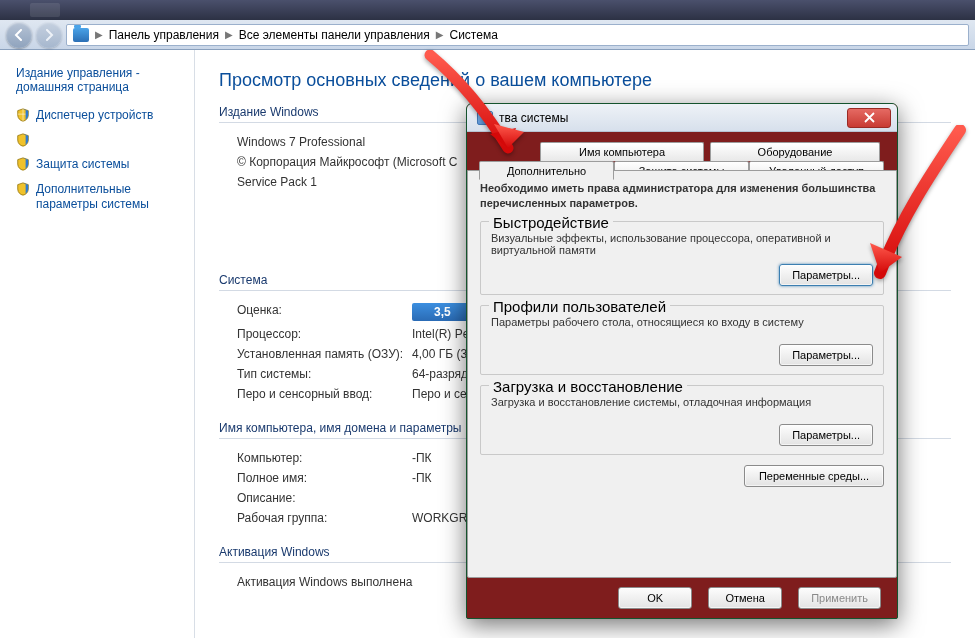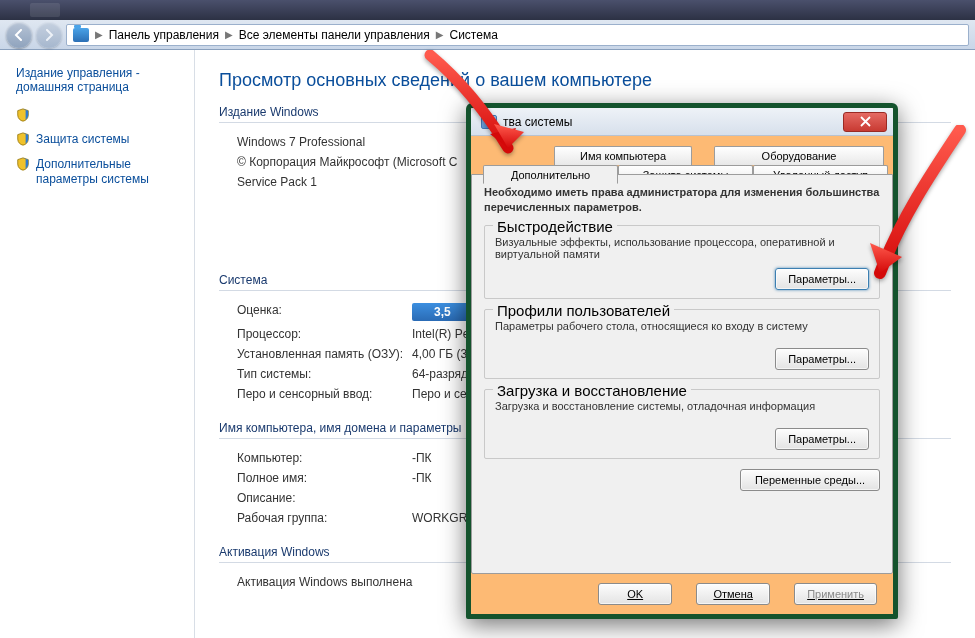--- a/index.html
+++ b/index.html
@@ -30,44 +30,44 @@
   .section-title { color:#1a3a6e; font-size:12px; margin-top:8px; margin-bottom:8px; position:relative;}
   .section-title::after{ content:""; position:absolute; left:0; right:0; bottom:-4px; height:1px; background:#d3dae4;}
   .indent { padding-left:18px; font-size:12px; color:#333; margin-bottom:6px;}
   .kv-row { display:flex; margin-bottom:6px; font-size:12px;}
   .kv-row .k { width:175px; color:#333;}
   .kv-row .v { color:#333; display:flex; align-items:center; gap:6px;}
   .wei-badge { background:linear-gradient(#3c8fe0,#2a6bb5); color:#fff; font-weight:bold; font-size:12px; padding:2px 22px; border-radius:2px;}
   .link-blue { color:#0a4e9b; cursor:pointer;}
 
   
-  .dialog { position:absolute; left:466px; top:103px; width:432px; height:516px; background:#fdba74; border:5px solid #14532d; border-radius:6px 6px 2px 2px; box-shadow:0 6px 24px rgba(0,0,0,.55); overflow:hidden;}
+  .dialog { position:absolute; left:466px; top:103px; width:432px; height:516px; background:#7f1d1d; border:1px solid #14532d; border-radius:6px 6px 2px 2px; box-shadow:0 6px 24px rgba(0,0,0,.55); overflow:hidden;}
   .titlebar { height:28px; background:linear-gradient(#eef2f7,#d7e0ec); display:flex; align-items:center; justify-content:space-between; padding:0 6px 0 10px; border-bottom:1px solid #b8c2d0; font-size:12px;}
   .titlebar-left { display:flex; align-items:center; gap:6px;}
   .pc-ico { width:16px; height:14px; background:linear-gradient(#9cc3ee,#5a94d6); border-radius:2px; border:1px solid #4278b5;}
   .close-btn { width:44px; height:20px; background:linear-gradient(#e56a63,#c83a32); border-radius:3px; display:flex; align-items:center; justify-content:center; color:#fff; font-size:12px; cursor:pointer; border:1px solid #9a2a24;}
 
   .dlg-body { padding:10px 12px 6px 12px; position:relative; height:calc(100% - 28px - 40px);}
   
   .tabstrip { position:relative; height:40px;}
   .tab { position:absolute; height:19px; border:1px solid #9c9c9c; background:linear-gradient(#fff,#e8e8e8); font-size:11px; display:flex; align-items:center; justify-content:center; cursor:pointer; border-bottom:none; border-top-left-radius:2px; border-top-right-radius:2px;}
   .tab.row1 { top:0;}
   .tab.row2 { top:19px;}
   .tab.active { background:#f0f0f0; z-index:3; border-bottom:1px solid #f0f0f0;}
   .body-inner { position:absolute; left:0; right:0; top:38px; bottom:0; padding:10px 12px 8px 12px; border:1px solid #9c9c9c; border-top:1px solid #9c9c9c; background:#f0f0f0; border-radius:0 0 2px 2px;}
 
   .dlg-text { font-size:11px; color:#333; line-height:1.35; margin-bottom:10px;font-weight:bold;}
   .group { border:1px solid #c9c9c9; border-radius:2px; padding:10px 10px 8px 10px; margin-bottom:10px; position:relative; font-size:11px;}
   .group-title { position:absolute; top:-8px; left:8px; background:#f0f0f0; padding:0 4px; font-size:15px;}
   .group-desc { color:#333; margin-bottom:8px;}
-  .btn { min-width:92px; height:22px; padding:0 12px; background:linear-gradient(#fdfdfd,#e3e3e3); border:1px solid #8b8b8b; border-radius:3px; font-size:11px; cursor:pointer; box-shadow:0 0 0 1px rgba(255,255,255,.6) inset;margin-left:16px;}
+  .btn { min-width:92px; height:22px; padding:0 12px; background:linear-gradient(#fdfdfd,#e3e3e3); border:1px solid #8b8b8b; border-radius:3px; font-size:11px; cursor:pointer; box-shadow:0 0 0 1px rgba(255,255,255,.6) inset;}
   .btn.hot { border:1px solid #3c7fb1; box-shadow:0 0 3px rgba(60,127,177,.9), 0 0 0 1px rgba(255,255,255,.6) inset;}
   .btn-row { display:flex; justify-content:flex-end;}
   .env-row { display:flex; justify-content:flex-end; margin-top:6px;}
-  .dlg-footer { position:absolute; left:0; right:0; bottom:0; height:40px; display:flex; align-items:center; justify-content:flex-end; gap:8px; padding:0 16px; border-top:0;text-decoration:underline;}
+  .dlg-footer { position:absolute; left:0; right:0; bottom:0; height:40px; display:flex; align-items:center; justify-content:flex-end; gap:16px; padding:0 16px; border-top:0;}
   .btn.disabled { color:#8a8a8a; cursor:default;}
 
   
   .arrow { position:absolute; pointer-events:none; z-index:20;}
   .arrow svg { display:block; filter:drop-shadow(0 2px 2px rgba(0,0,0,.35));}
 </style>
 </head>
 <body>
 
 <div class="taskbar">
@@ -95,20 +95,28 @@
     <span class="crumb">Система</span>
   </div>
 </div>
 
 <div class="main">
   <div class="sidebar">
     <div class="sidebar-home">Издание управления - домашняя страница</div>
     <div class="side-link">
       <svg class="shield" viewBox="0 0 16 16">
           <path d="M8 1 L14 3 V8 C14 12 11 14.5 8 15 C5 14.5 2 12 2 8 V3 Z" fill="#f0c22b" stroke="#9a7a10"></path>
+          <path d="M8 1 V15 M2 7 H14" stroke="#fff" stroke-width=".6"></path>
+          <path d="M8 1 L14 3 V8 C14 10 13 12 11 13.3 V1.8 Z" fill="#2e7bd1"></path>
+        </svg>
+      <span>Диспетчер устройств</span>
+    </div>
+    <div class="side-link">
+      <svg class="shield" viewBox="0 0 16 16">
+          <path d="M8 1 L14 3 V8 C14 12 11 14.5 8 15 C5 14.5 2 12 2 8 V3 Z" fill="#f0c22b" stroke="#9a7a10"></path>
           <path d="M8 1 L14 3 V8 C14 10 13 12 11 13.3 V1.8 Z" fill="#2e7bd1"></path>
         </svg>
     </div>
     <div class="side-link">
       <svg class="shield" viewBox="0 0 16 16">
           <path d="M8 1 L14 3 V8 C14 12 11 14.5 8 15 C5 14.5 2 12 2 8 V3 Z" fill="#f0c22b" stroke="#9a7a10"></path>
           <path d="M8 1 L14 3 V8 C14 10 13 12 11 13.3 V1.8 Z" fill="#2e7bd1"></path>
         </svg>
       <span>Защита системы</span>
     </div>
@@ -193,21 +201,21 @@
     </div>
     <div class="close-btn">
       <svg width="11" height="11" viewBox="0 0 11 11">
           <path d="M1 1 L10 10 M10 1 L1 10" stroke="#fff" stroke-width="1.8"></path>
         </svg>
     </div>
   </div>
 
   <div class="dlg-body">
     <div class="tabstrip">
-      <div class="tab row1" style="left:71px; width:138px">Имя компьютера</div>
+      <div class="tab row1" style="left:61px; width:164px">Имя компьютера</div>
       <div class="tab row1" style="left:231px; width:170px">Оборудование</div>
       <div class="tab row2 active" style="left:0; width:135px">Дополнительно</div>
       <div class="tab row2" style="left:135px; width:135px">Защита системы</div>
       <div class="tab row2" style="left:270px; width:135px">Удаленный доступ</div>
     </div>
 
     <div class="body-inner">
       <div class="dlg-text">Необходимо иметь права администратора для изменения большинства перечисленных параметров.</div>
 
       <div class="group">

